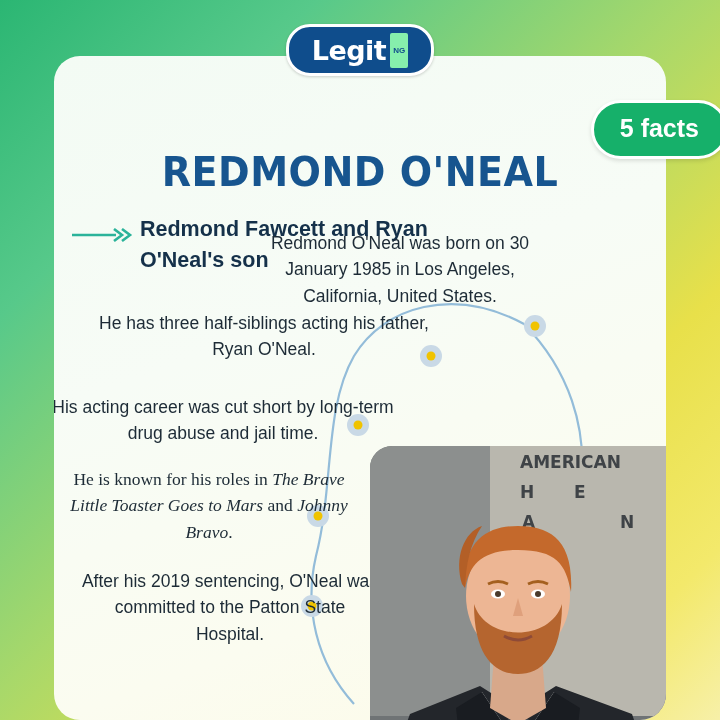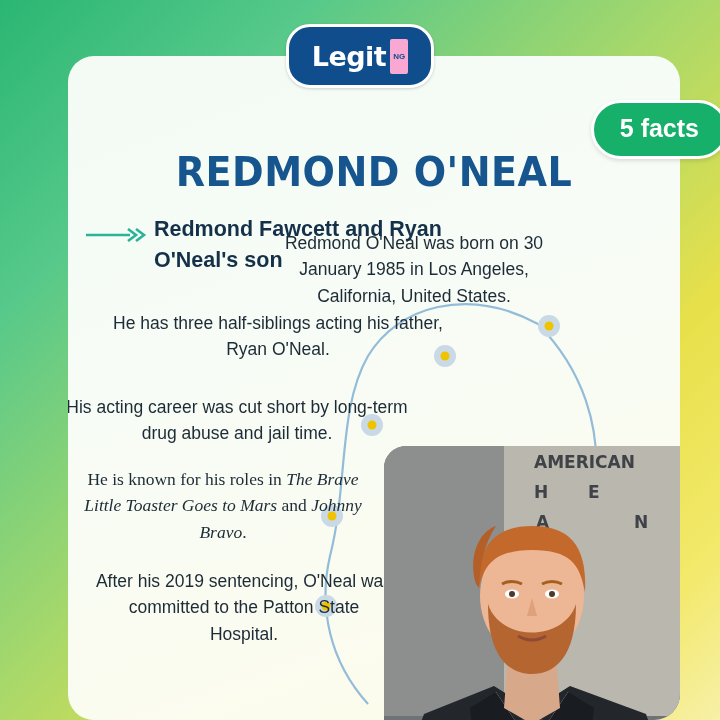--- a/index.html
+++ b/index.html
@@ -9,49 +9,49 @@
     overflow: hidden;
   }
   #card {
     position: relative;
     width: 720px; height: 720px;
     background: linear-gradient(135deg, #2bb673 0%, #57c98a 22%, #a8d86a 48%, #e8e04a 70%, #f3e96b 88%, #f7f0a8 100%);
   }
   
   #panel {
     position: absolute;
-    left: 68px; top: 56px;
+    left: 54px; top: 56px;
     width: 612px; height: 664px;
     border-radius: 26px;
     background: linear-gradient(160deg, #f3fbf4 0%, #f7fcf6 40%, #fbfcf0 75%, #fdfbe8 100%);
     overflow: hidden;
   }
   
   #logo {
     position: absolute;
     left: 50%; transform: translateX(-50%);
     top: 24px;
-    width: 148px; height: 64px;
+    width: 148px; height: 52px;
     background: #0f4d8c;
     border-radius: 24px;
     border: 3px solid #ffffff;
     display: flex; align-items: center; justify-content: center;
     z-index: 12;
     box-shadow: 0 1px 3px rgba(0,0,0,0.18);
   }
   #logo .logo-text {
     color: #ffffff;
     font-weight: bold;
     font-size: 27px;
     letter-spacing: -0.5px;
     font-family: "DejaVu Sans", sans-serif;
   }
   #logo .logo-badge {
     margin-left: 4px;
-    background: #f9a8d4;
+    background: #86efac;
     color: #0f4d8c;
     font-size: 8px;
     line-height: 9px;
     font-weight: bold;
     padding: 13px 3px;
     border-radius: 2px;
     text-align: center;
   }
 
   h1#title {

